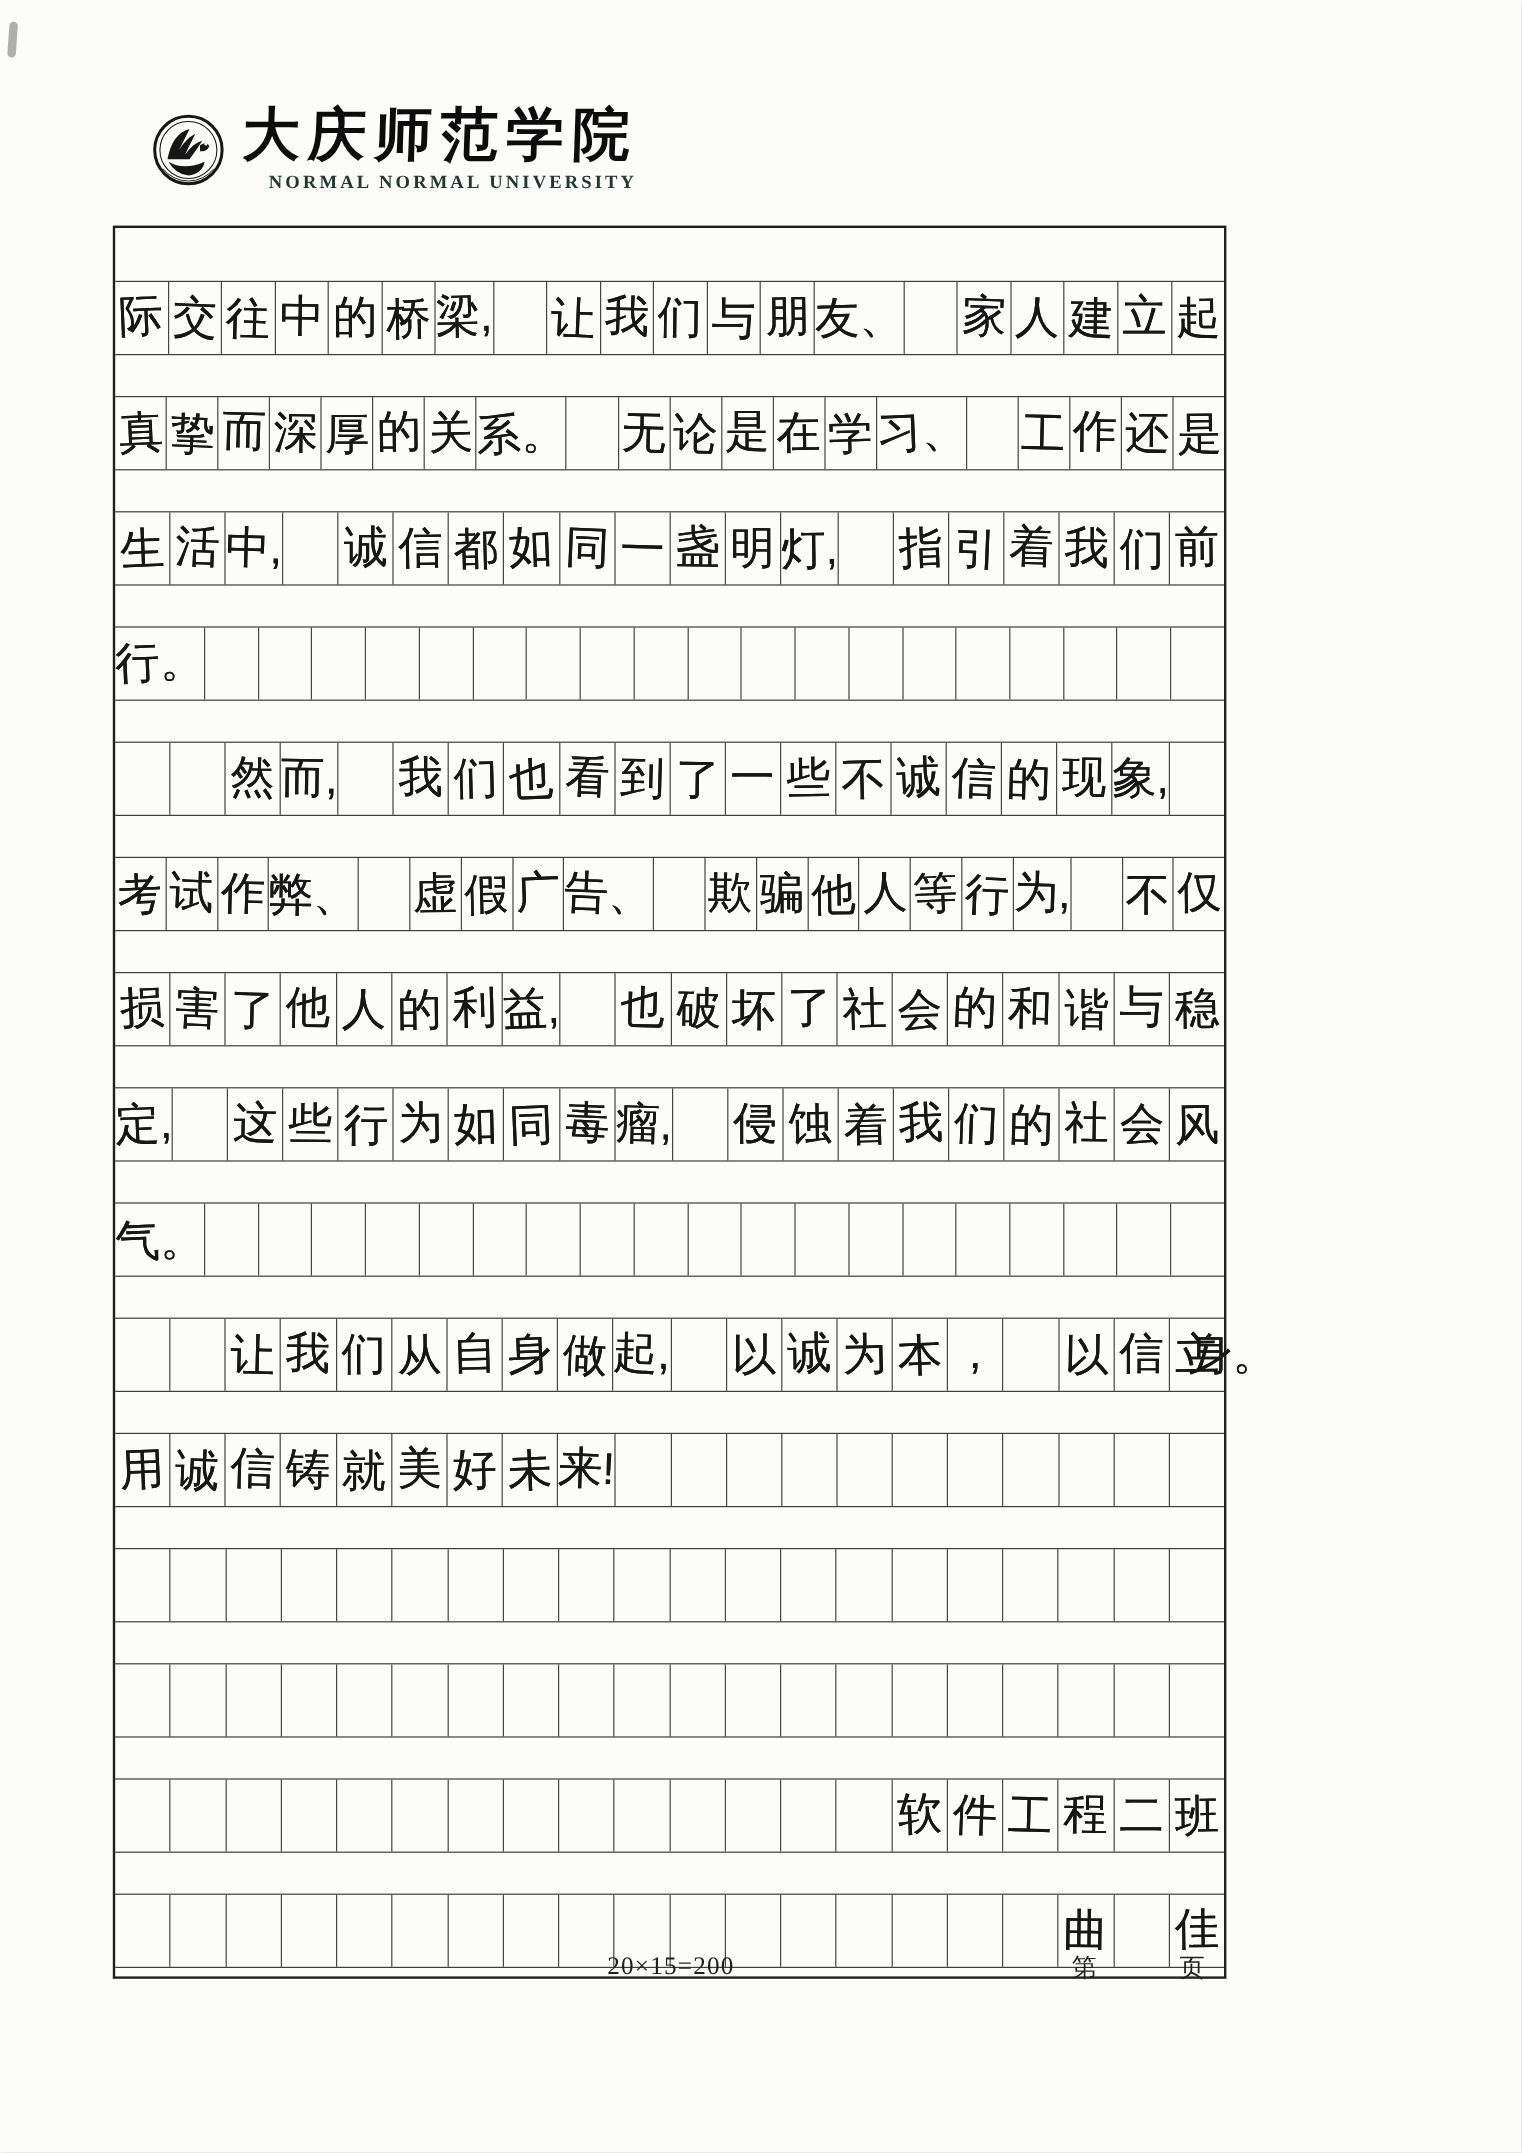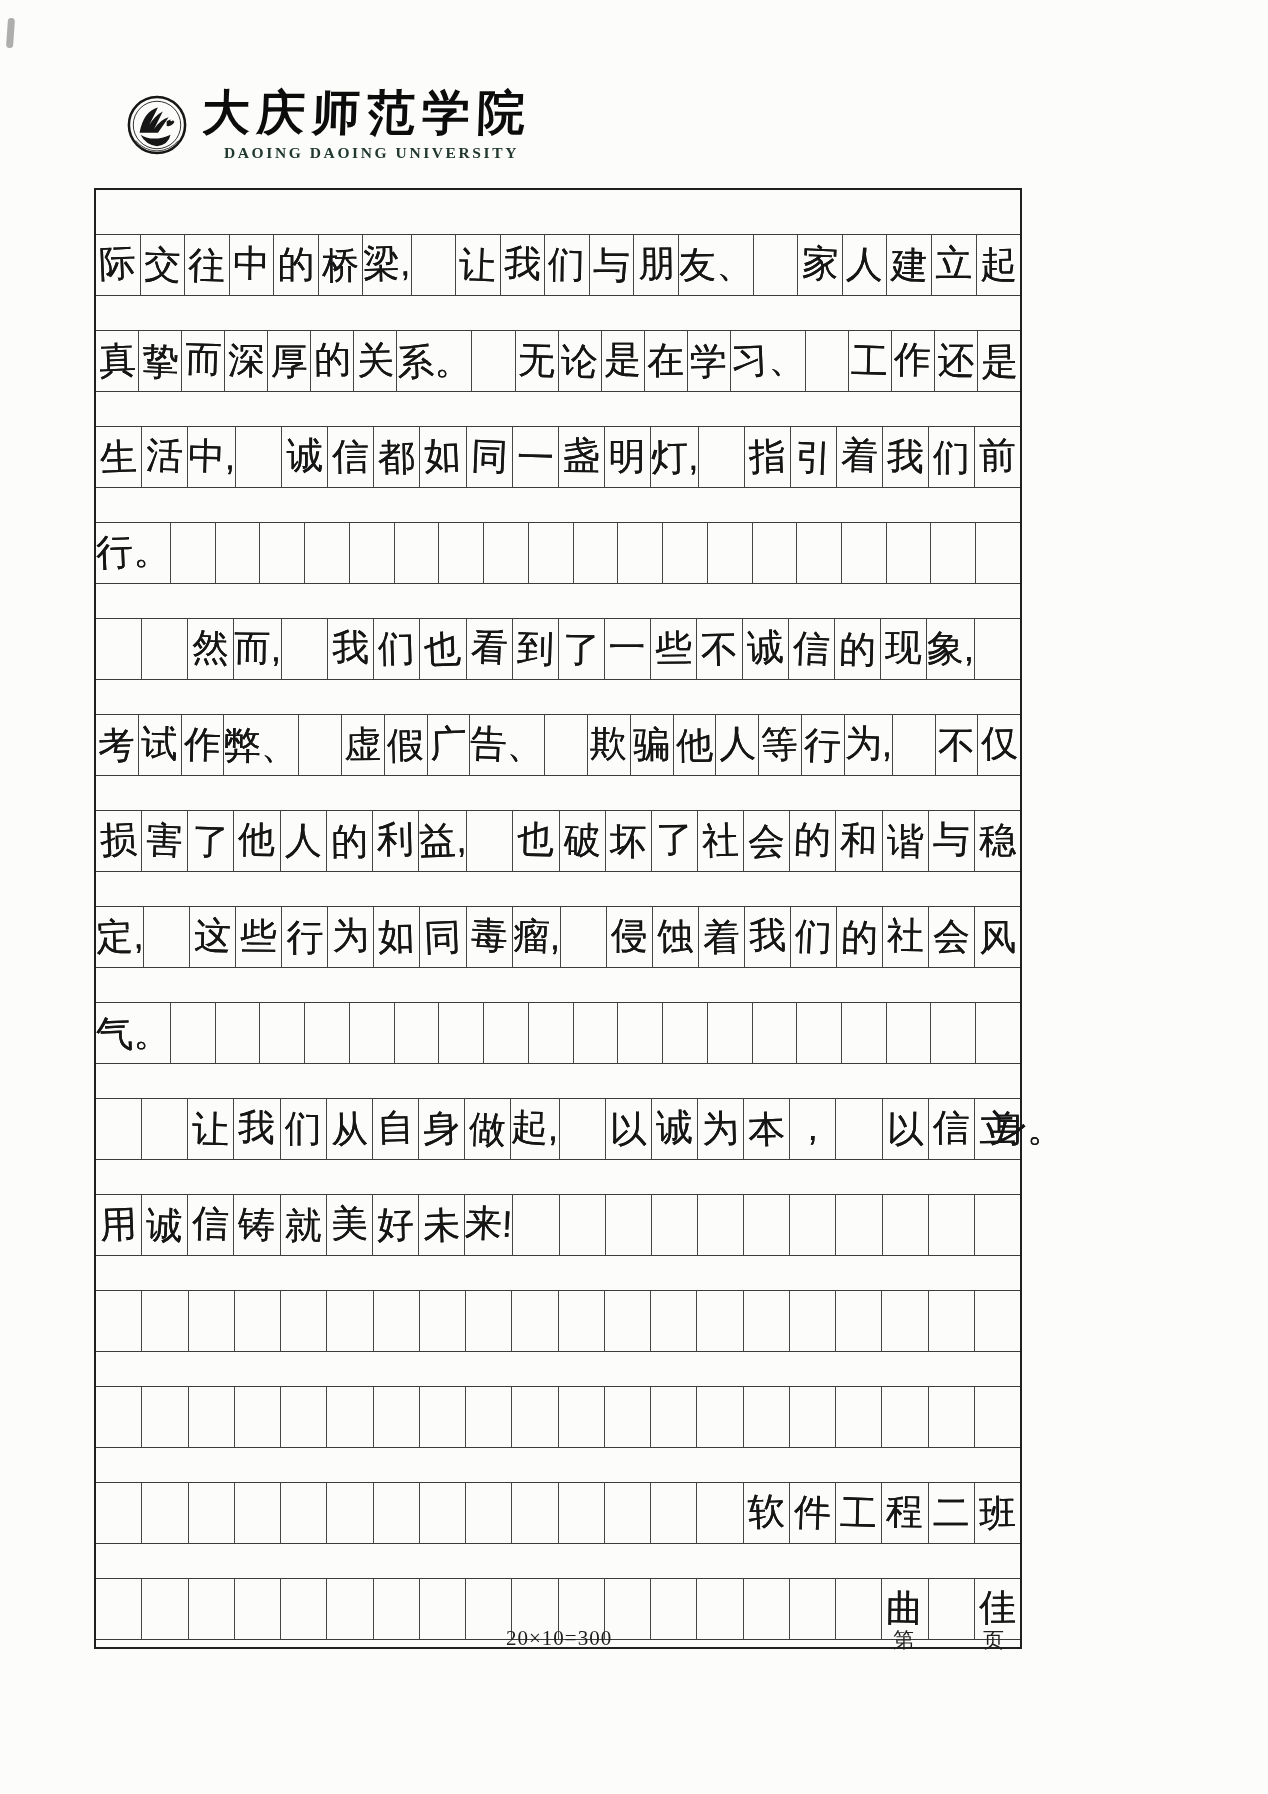--- a/index.html
+++ b/index.html
@@ -86,21 +86,21 @@
       <circle cx="32" cy="34" r="24.5" fill="none" stroke="#161616" stroke-width="0.9"></circle>
 
       <path d="M14 42 Q18 20 33 16 Q28 26 24 34 Q30 24 38 20 Q33 30 29 38 Q36 28 44 26 Q38 35 33 42 Z" fill="#161616"></path>
       <path d="M15 44 Q28 52 46 44 Q44 54 32 56 Q20 54 15 44 Z" fill="#161616"></path>
       <path d="M42 30 q6 -4 8 1 q-3 5 -8 4 Z" fill="#161616"></path>
       <circle cx="47" cy="29" r="1.2" fill="#fcfcfa"></circle>
       <path d="M10 50 a28 28 0 0 0 44 0" fill="none" stroke="#161616" stroke-width="0.8"></path>
     </svg>
     <div class="titles">
       <div class="title-cn">大庆师范学院</div>
-      <div class="title-en">DAOING DAOING UNIVERSITY</div>
+      <div class="title-en">NORMAL NORMAL UNIVERSITY</div>
     </div>
   </div>
 
   <div class="grid">
       <div class="grid-row">
         <div class="cell">
           <span class="hw" style="transform: rotate(-2.4deg) translateY(-1px);">际</span>
         </div>
         <div class="cell">
           <span class="hw" style="transform: rotate(2.4deg) translateY(0px);">交</span>
@@ -743,18 +743,18 @@
           <span class="hw" style="transform: rotate(0.8deg) translateY(0px);">曲</span>
         </div>
         <div class="cell"></div>
         <div class="cell">
           <span class="hw" style="transform: rotate(-0.8deg) translateY(-1px);">佳</span>
         </div>
       </div>
     </div>
 
   <div class="footer">
-    <span class="count-label">20×10=300</span>
+    <span class="count-label">20×15=200</span>
     <span class="page-prefix">第</span>
     <span class="page-suffix">页</span>
   </div>
 
 </div>
 
 </body></html>

